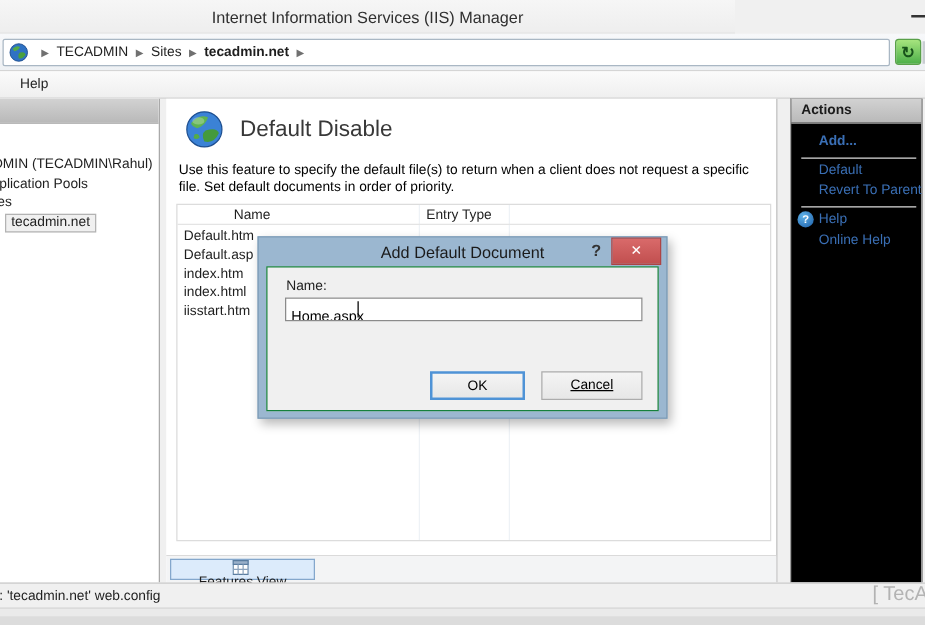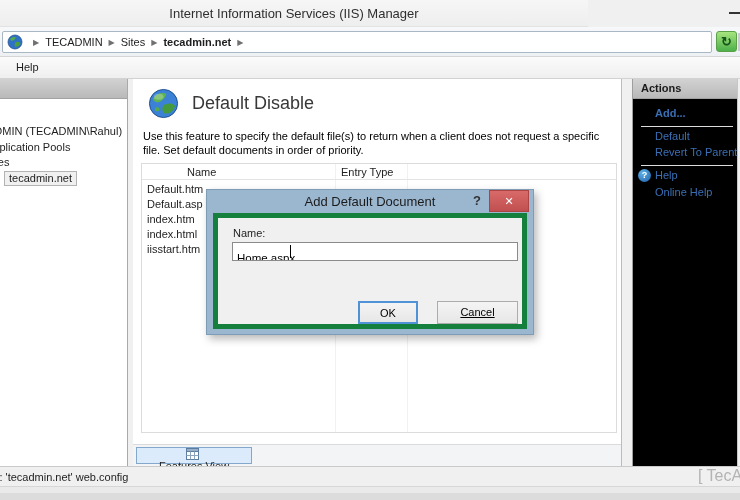--- a/index.html
+++ b/index.html
@@ -94,29 +94,29 @@
 
   
   .dialog { position:absolute; left:206px; top:177px; width:328px; height:146px; background:#9bb7d0;
             border:1px solid #7e9cb6; box-shadow:3px 4px 8px rgba(0,0,0,0.28);margin-top:12px; }
   .dlg-title { position:absolute; left:0; right:0; top:4px; text-align:center; font-size:13px; color:#1b1b1b; }
   .dlg-help { position:absolute; left:266px; top:3px; font-size:13px; font-weight:bold; color:#333; }
   .dlg-close { position:absolute; left:282px; top:0px; width:40px; height:22px;
                background:linear-gradient(#d96a6a,#c14f4f); border:1px solid #ad4444;
                color:#fff; font-size:11px; text-align:center; line-height:20px; }
   .dlg-client { position:absolute; left:6px; top:23px; width:314px; height:116px; background:#f0f0f0;
-                border:5px solid #15803d; }
+                border:1px solid #15803d; }
   .dlg-name-label { position:absolute; left:15px; top:9px; }
   .dlg-input { position:absolute; left:14px; top:24px; width:286px; height:19px; background:#fff;
                border:1px solid #8b8b8b; font-family:"Liberation Sans", sans-serif; font-size:11.5px;
                color:#000; padding:12px 0 0 4px; }
   .dlg-caret { position:absolute; left:72px; top:27px; width:1px; height:13px; background:#000; }
   .dlg-btn { position:absolute; top:83px; height:23px; background:linear-gradient(#f4f4f4,#e7e7e7);
              text-align:center; line-height:21px; color:#000; }
-  .btn-ok { left:140px; width:60px; border:2px solid #4f93d6; }
+  .btn-ok { left:130px; width:76px; border:2px solid #4f93d6; }
   .btn-cancel { left:219px; width:81px; border:1px solid #acacac;text-decoration:underline; }
 </style>
 </head>
 <body>
 
 <div class="screen">
 
   <div class="titlebar">
     <div class="title">Internet Information Services (IIS) Manager</div>
     <div class="min-btn"></div>

